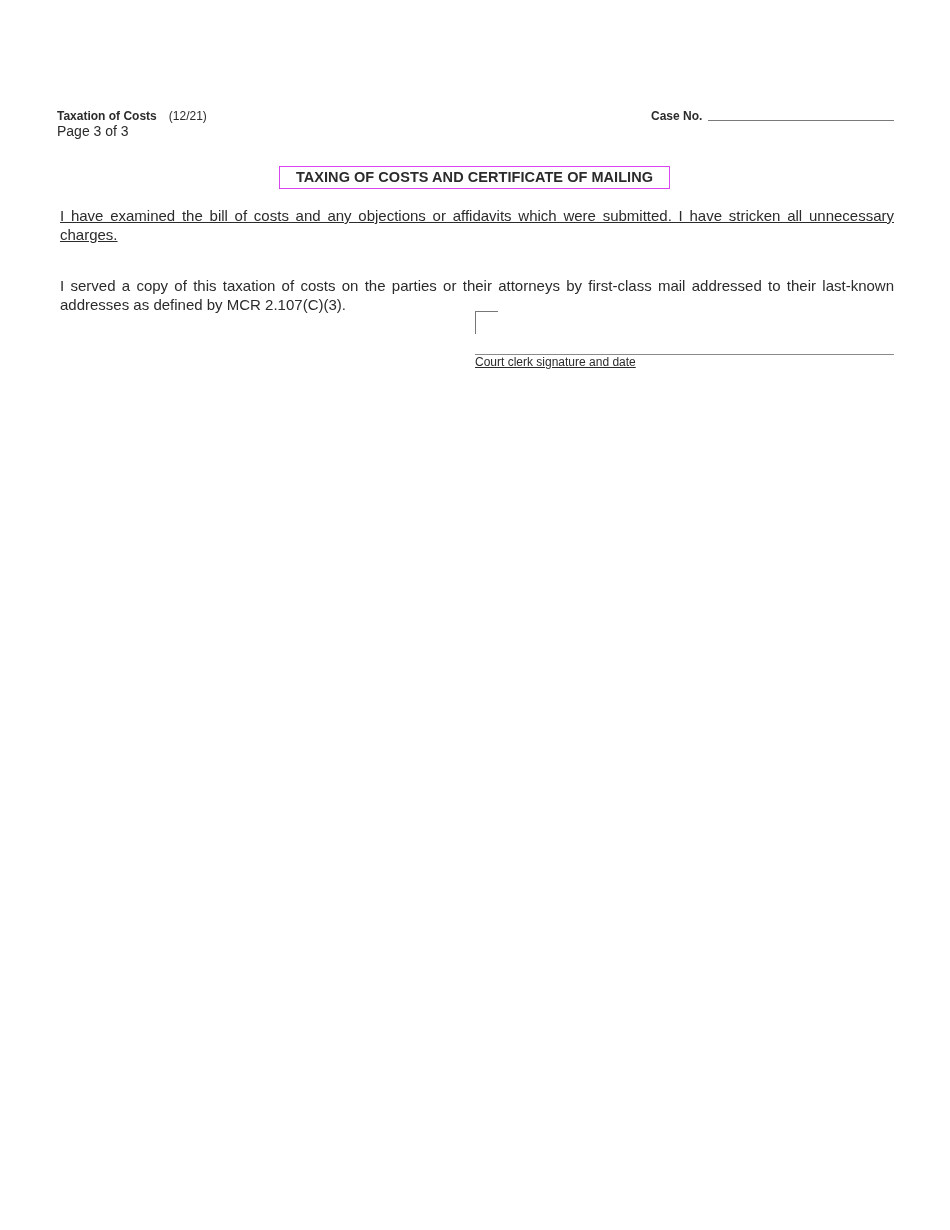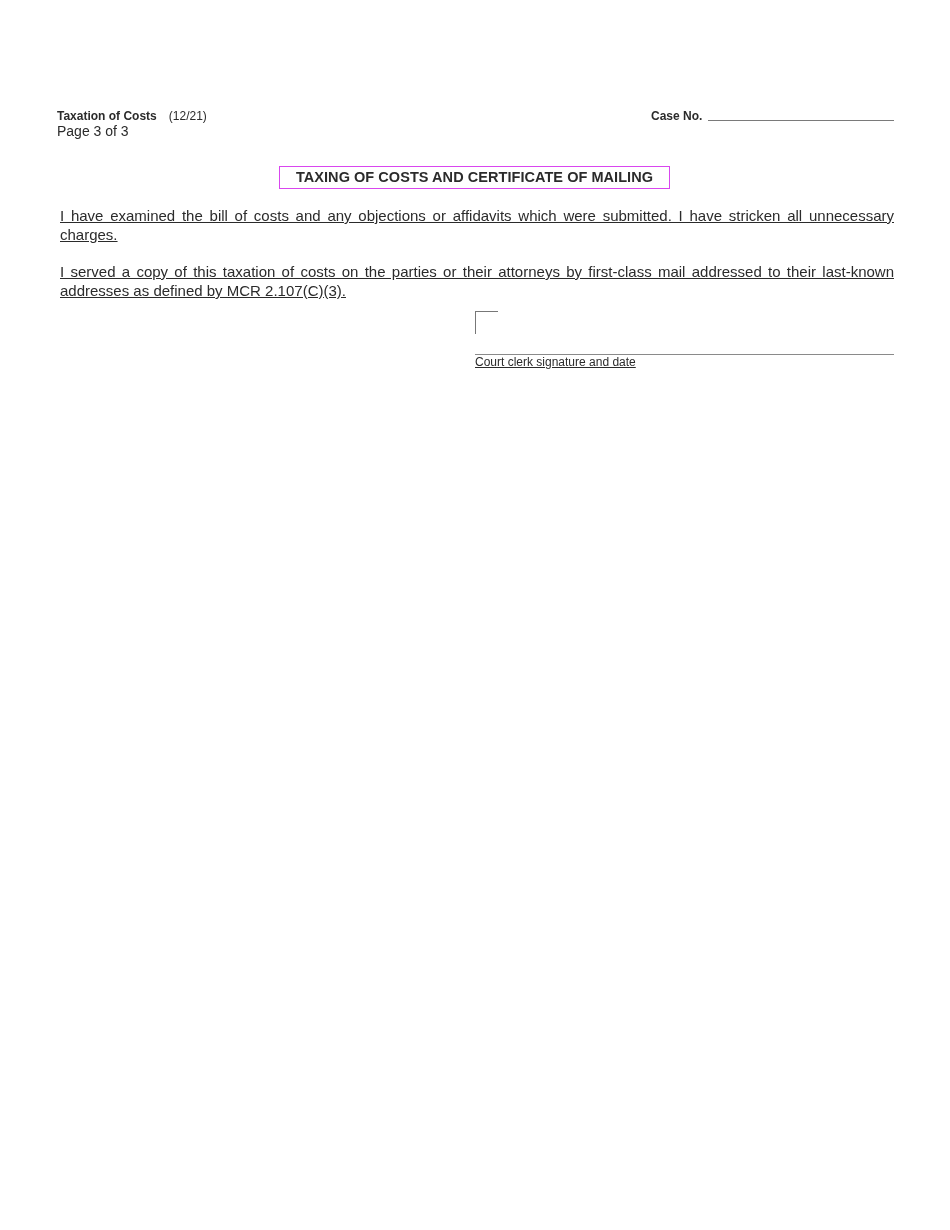--- a/index.html
+++ b/index.html
@@ -66,21 +66,21 @@
 
     .para {
       left: 60px;
       width: 834px;
       font-size: 15px;
       line-height: 19px;
       text-align: justify;
       text-align-last: left;
     }
     .para1 { top: 206px; text-decoration: underline; }
-    .para2 { top: 262px; text-decoration: underline; }
+    .para2 { top: 276px; }
 
     .sig-corner {
       left: 475px;
       top: 311px;
       width: 22px;
       height: 22px;
       border-top: 1px solid #777777;
       border-left: 1px solid #777777;
     }
     .sig-line {

